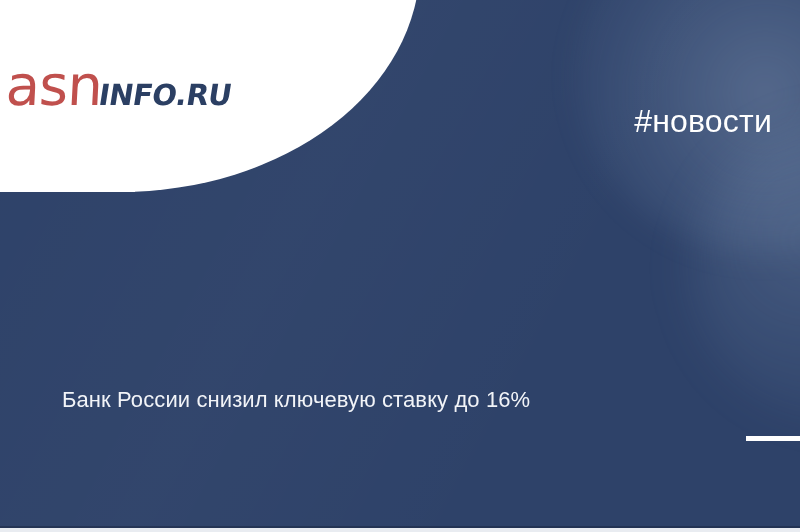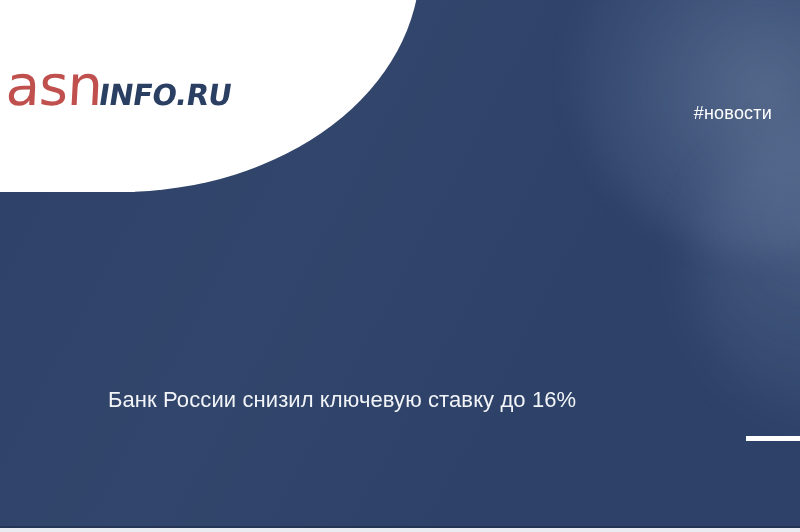--- a/index.html
+++ b/index.html
@@ -99,39 +99,38 @@
     line-height: 1;
     margin-left: -3px;
     transform: skewX(-9deg);
   }
 
   
   .hashtag {
     position: absolute;
     right: 28px; top: 104px;
     font-family: "Liberation Sans", sans-serif;
-    font-size: 18px;
+    font-size: 32px;
     font-weight: 400;
     color: #ffffff;
     letter-spacing: 0.2px;
     line-height: 1.1;
   }
 
   
   .headline {
     position: absolute;
     left: 62px; top: 386px;
     width: 680px;
     font-family: "Liberation Sans", sans-serif;
     font-size: 22px;
     font-weight: 400;
     color: #f2f4f8;
     letter-spacing: 0.1px;
     line-height: 1.3;
-    margin-left: 46px;
   }
 
   
   .accent-rule {
     position: absolute;
     left: 746px; top: 436px;
     width: 60px; height: 5px;
     background: #ffffff;
   }
 

